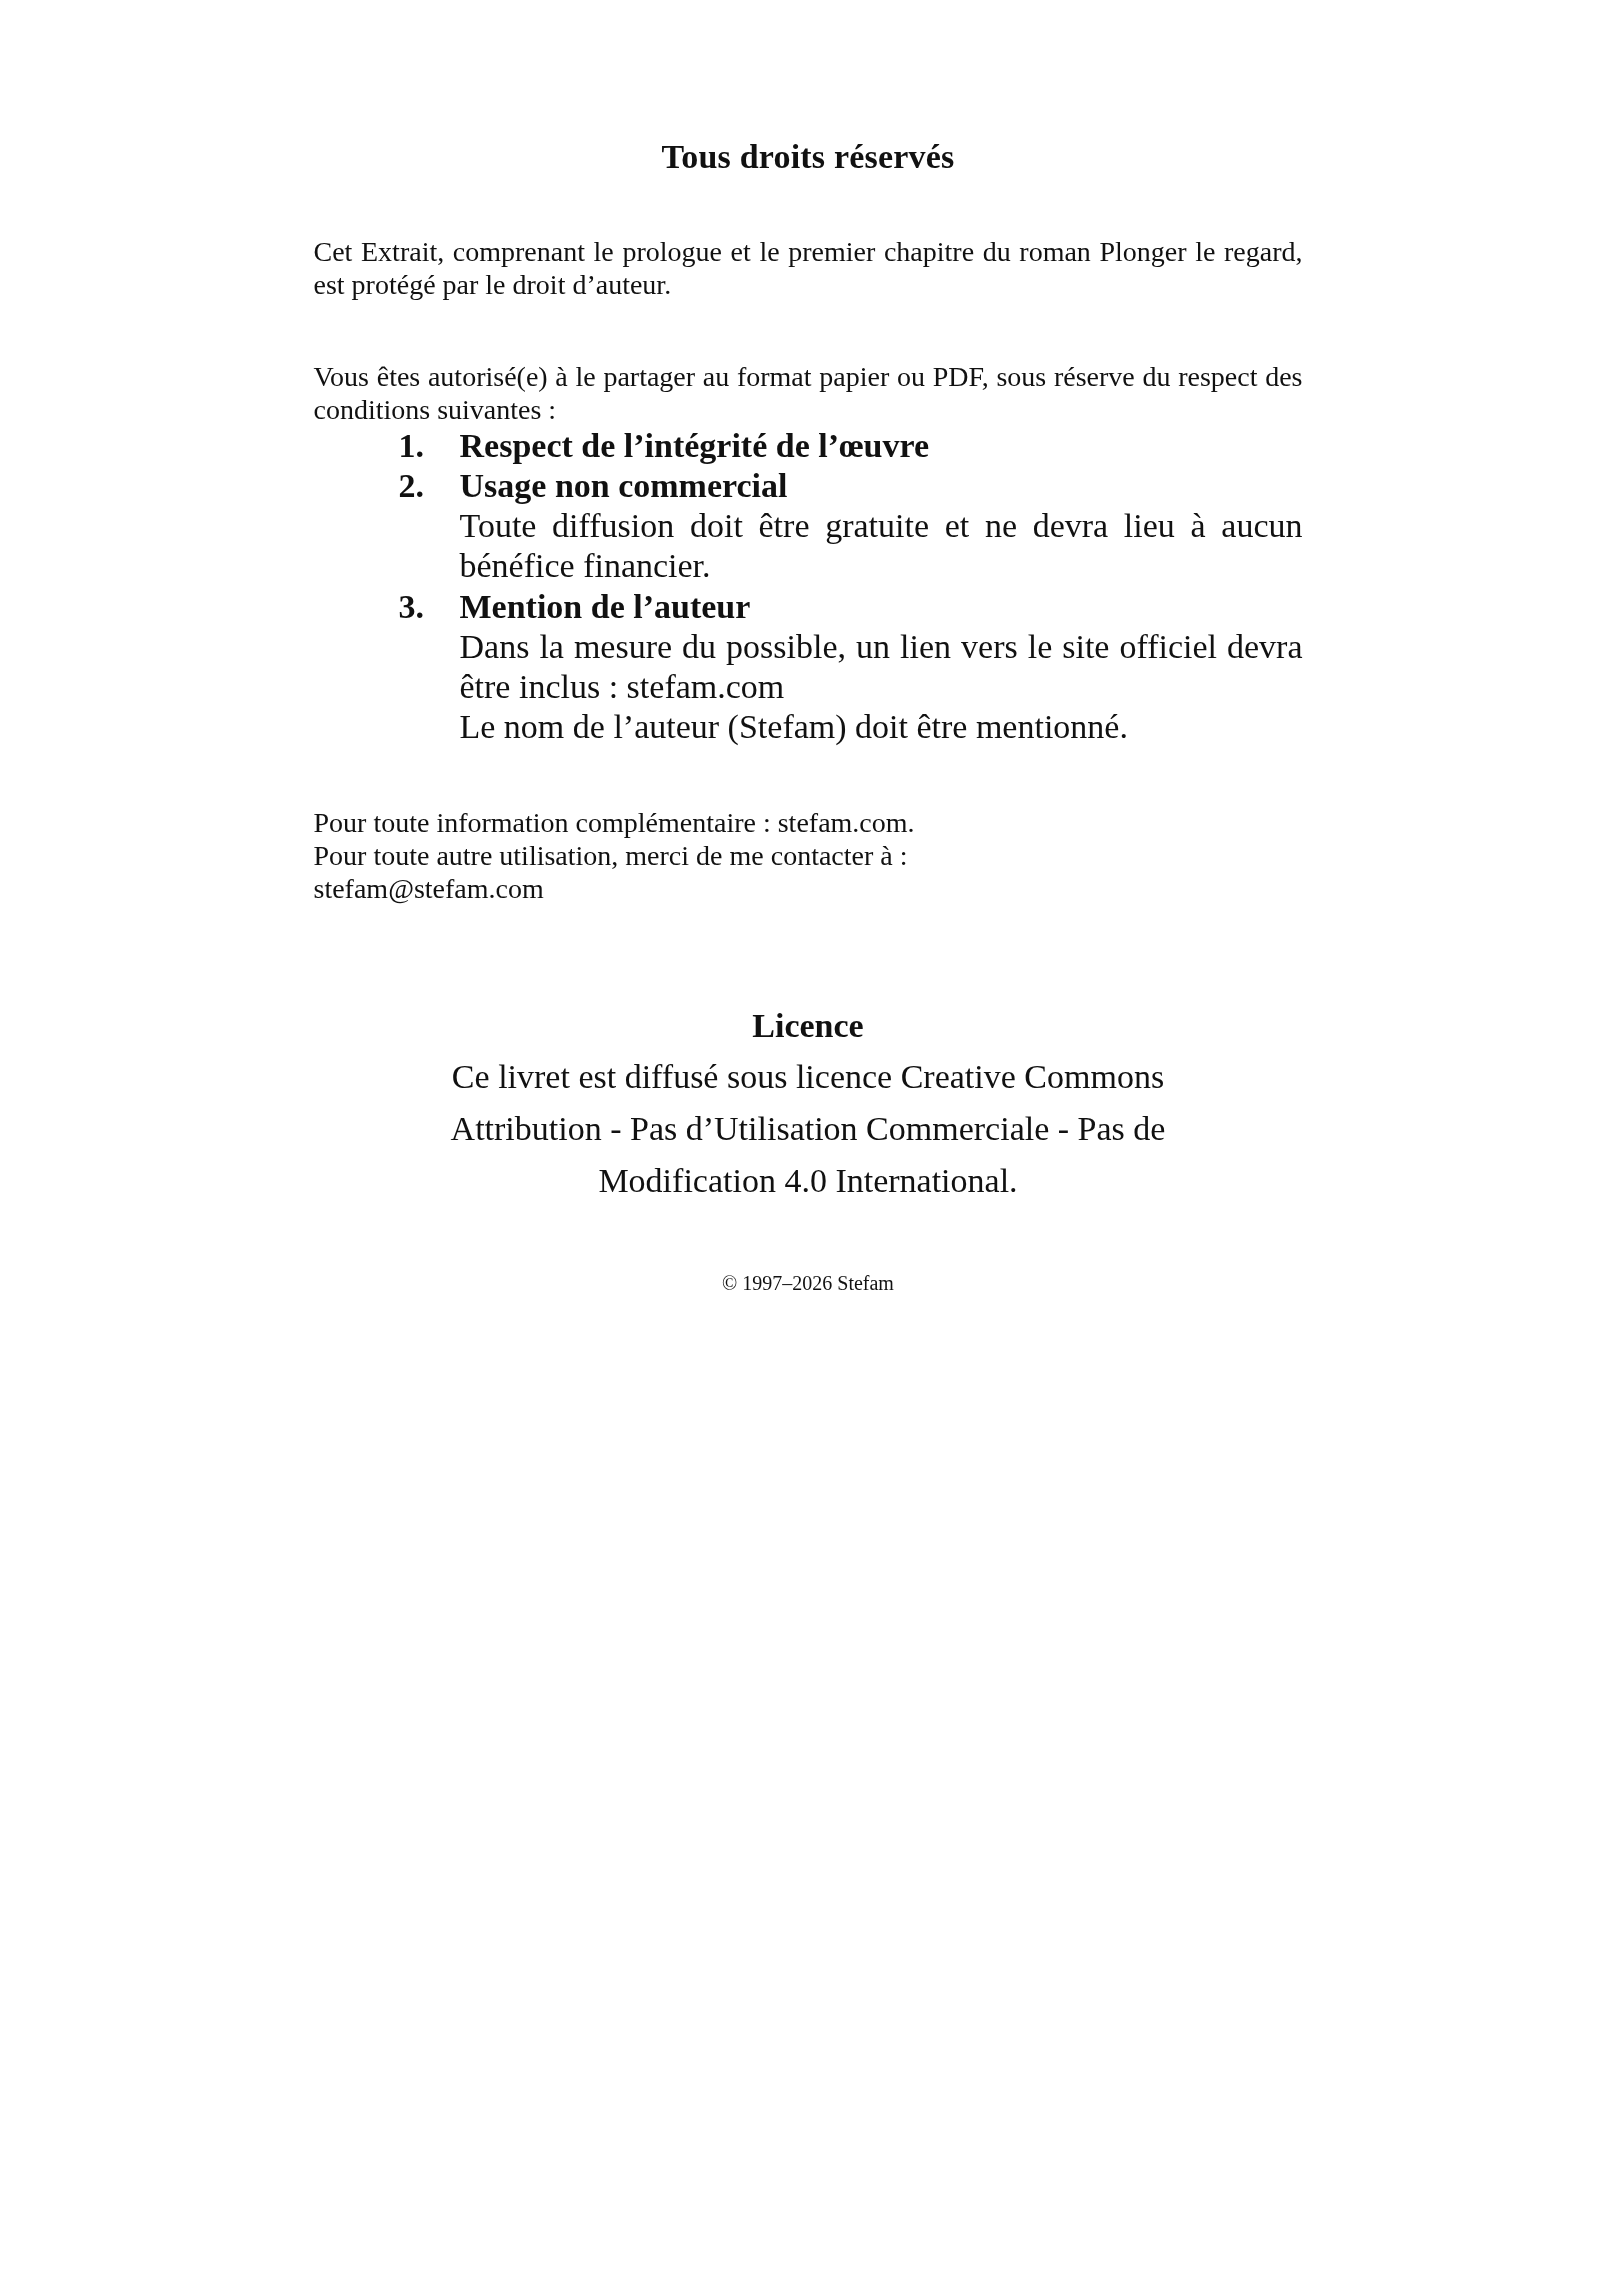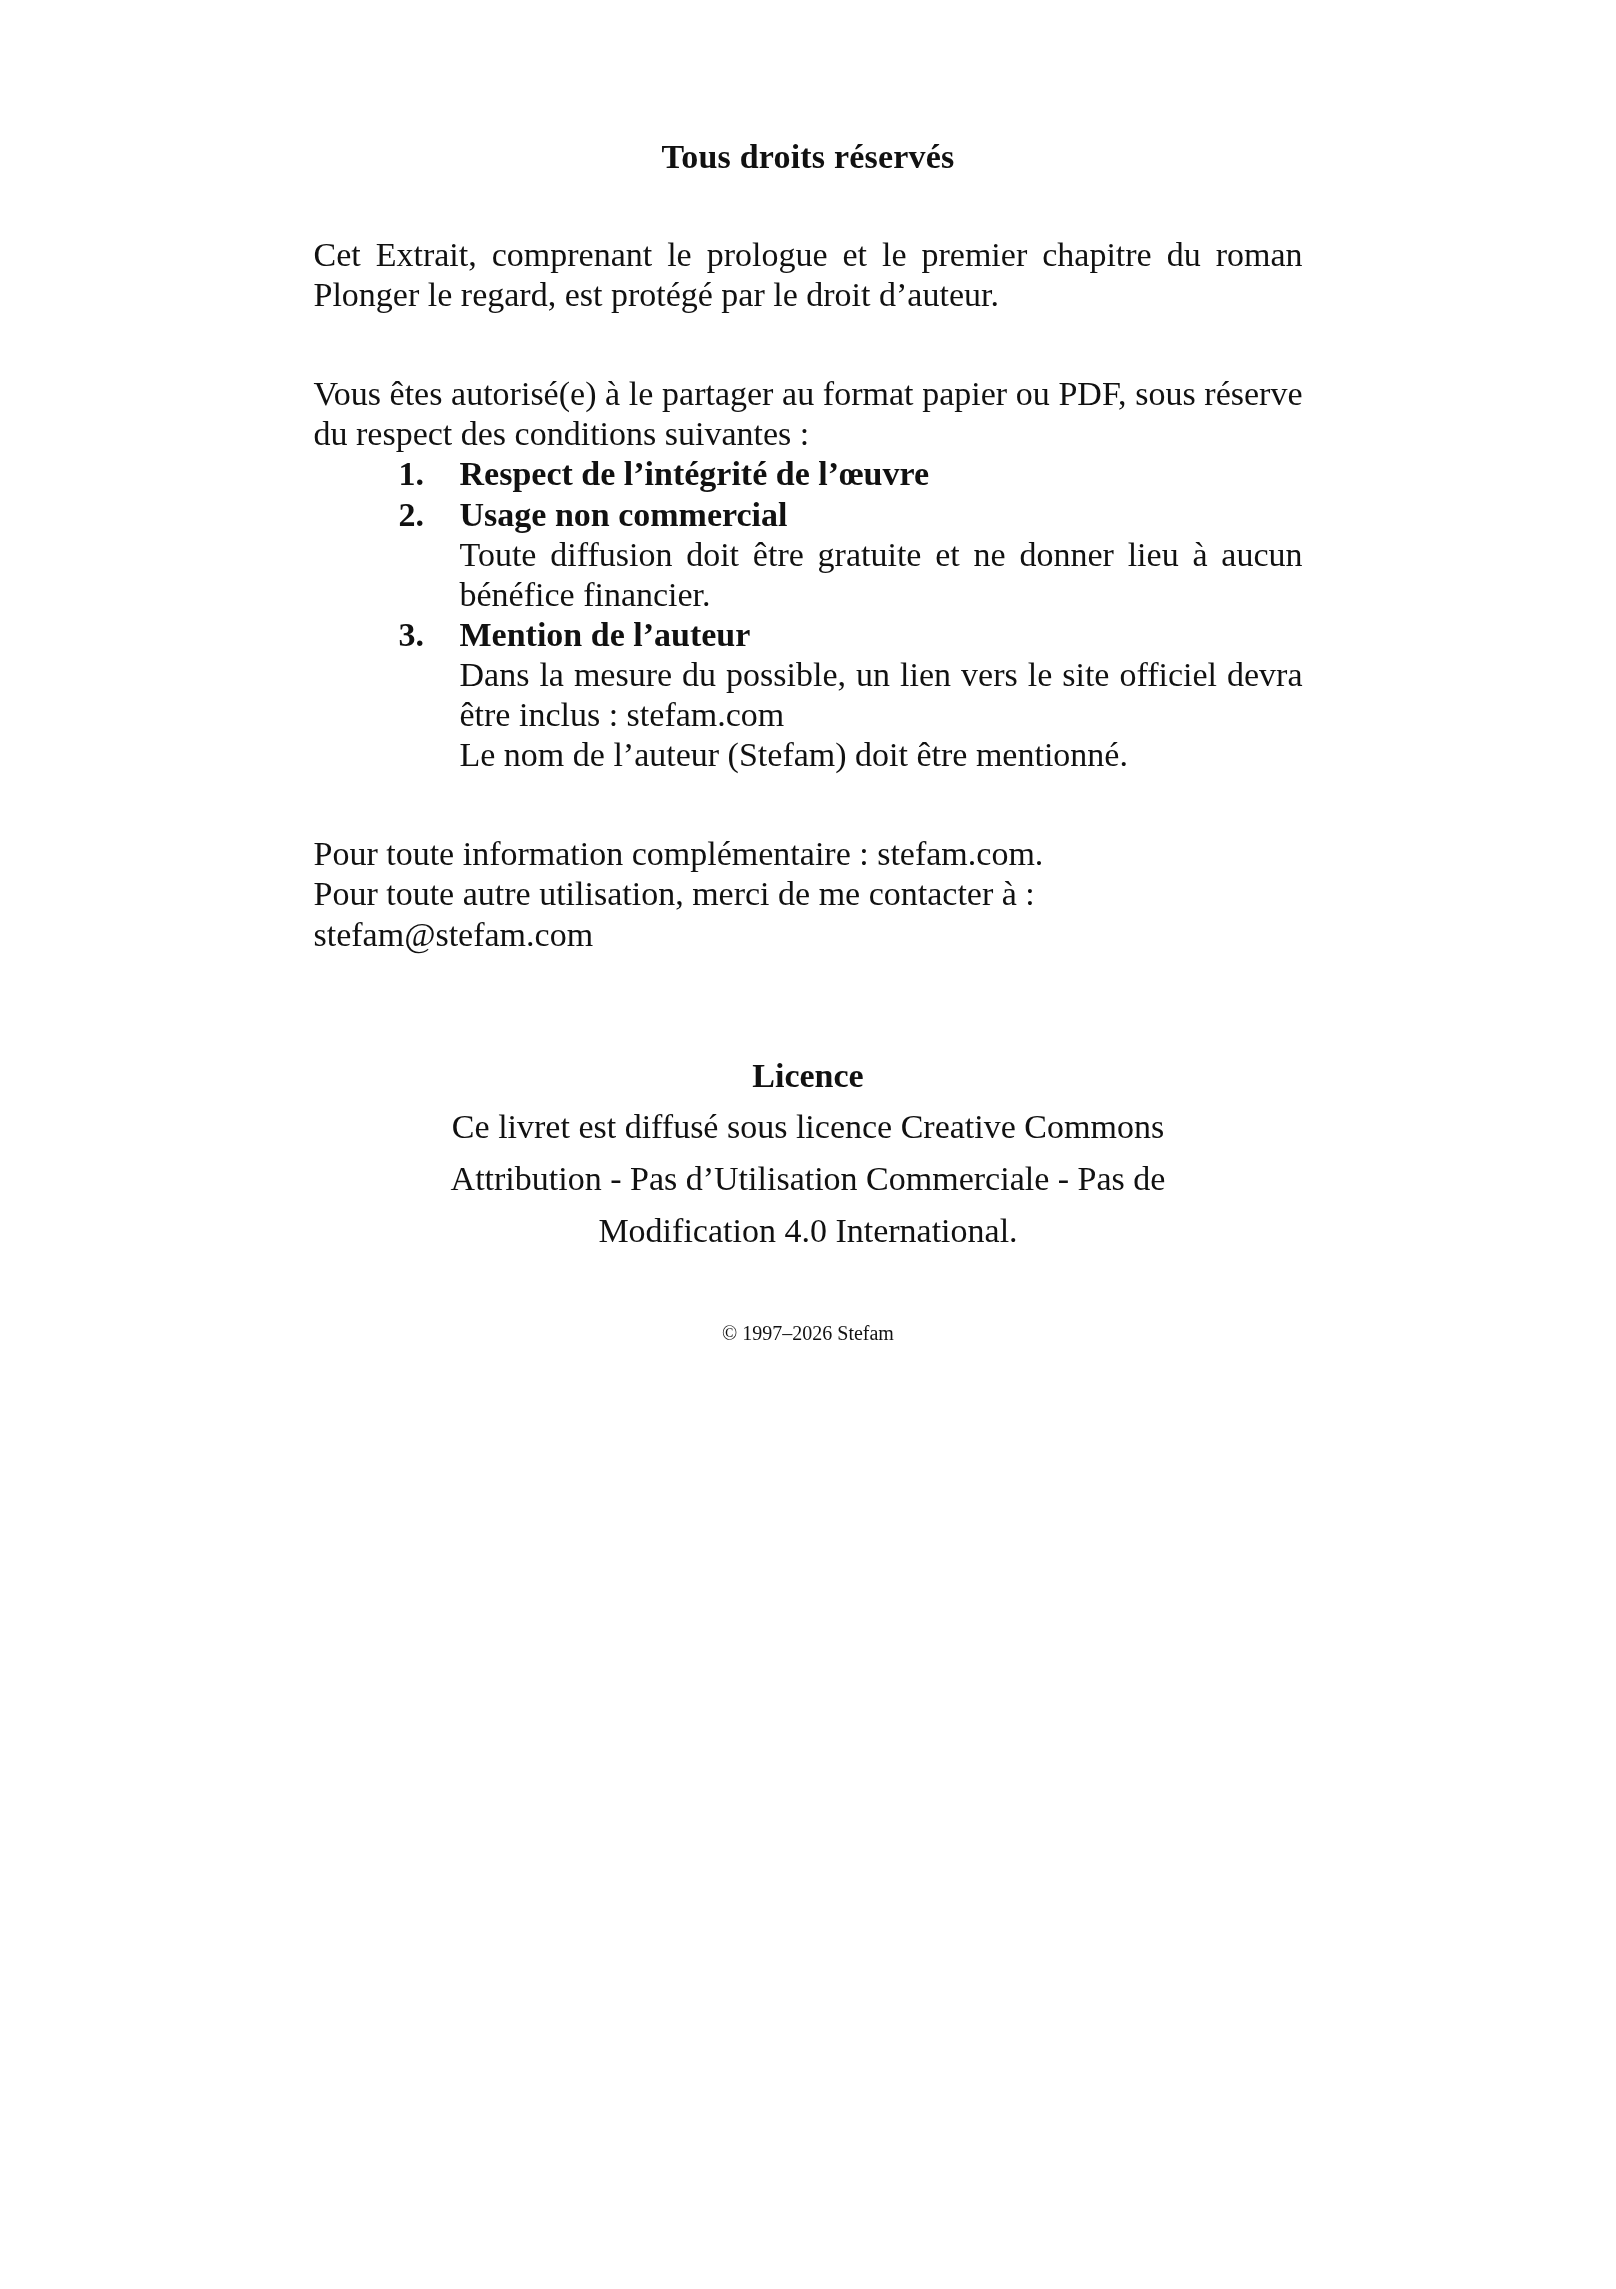--- a/index.html
+++ b/index.html
@@ -22,21 +22,21 @@
 
   .doc-title {
     text-align: center;
     font-weight: bold;
     font-size: 34px;
     letter-spacing: 0.2px;
     margin: 0;
   }
 
   p.body-par {
-    font-size: 34px;
+    font-size: 28px;
     line-height: 1.18;
     text-align: justify;
     text-justify: inter-word;
     margin: 0;
     hyphens: none;
   }
   p.body-par.last-line-left { text-align-last: left; }
 
   .gap-lg { height: 59px; }
   .gap-md { height: 39px; }
@@ -122,21 +122,21 @@
         <span class="num">1.</span>
         <span>Respect de l’intégrité de l’œuvre</span>
       </div>
     </li>
 
     <li>
       <div class="cond-head">
         <span class="num">2.</span>
         <span>Usage non commercial</span>
       </div>
-      <div class="cond-body">Toute diffusion doit être gratuite et ne donner lieu à aucun bénéfice financier.</div>
+      <div class="cond-body">Toute diffusion doit être gratuite et ne devra lieu à aucun bénéfice financier.</div>
     </li>
 
     <li>
       <div class="cond-head">
         <span class="num">3.</span>
         <span>Mention de l’auteur</span>
       </div>
       <div class="cond-body">Dans la mesure du possible, un lien vers le site officiel devra être inclus : stefam.com</div>
       <div class="cond-body">Le nom de l’auteur (Stefam) doit être mentionné.</div>
     </li>

